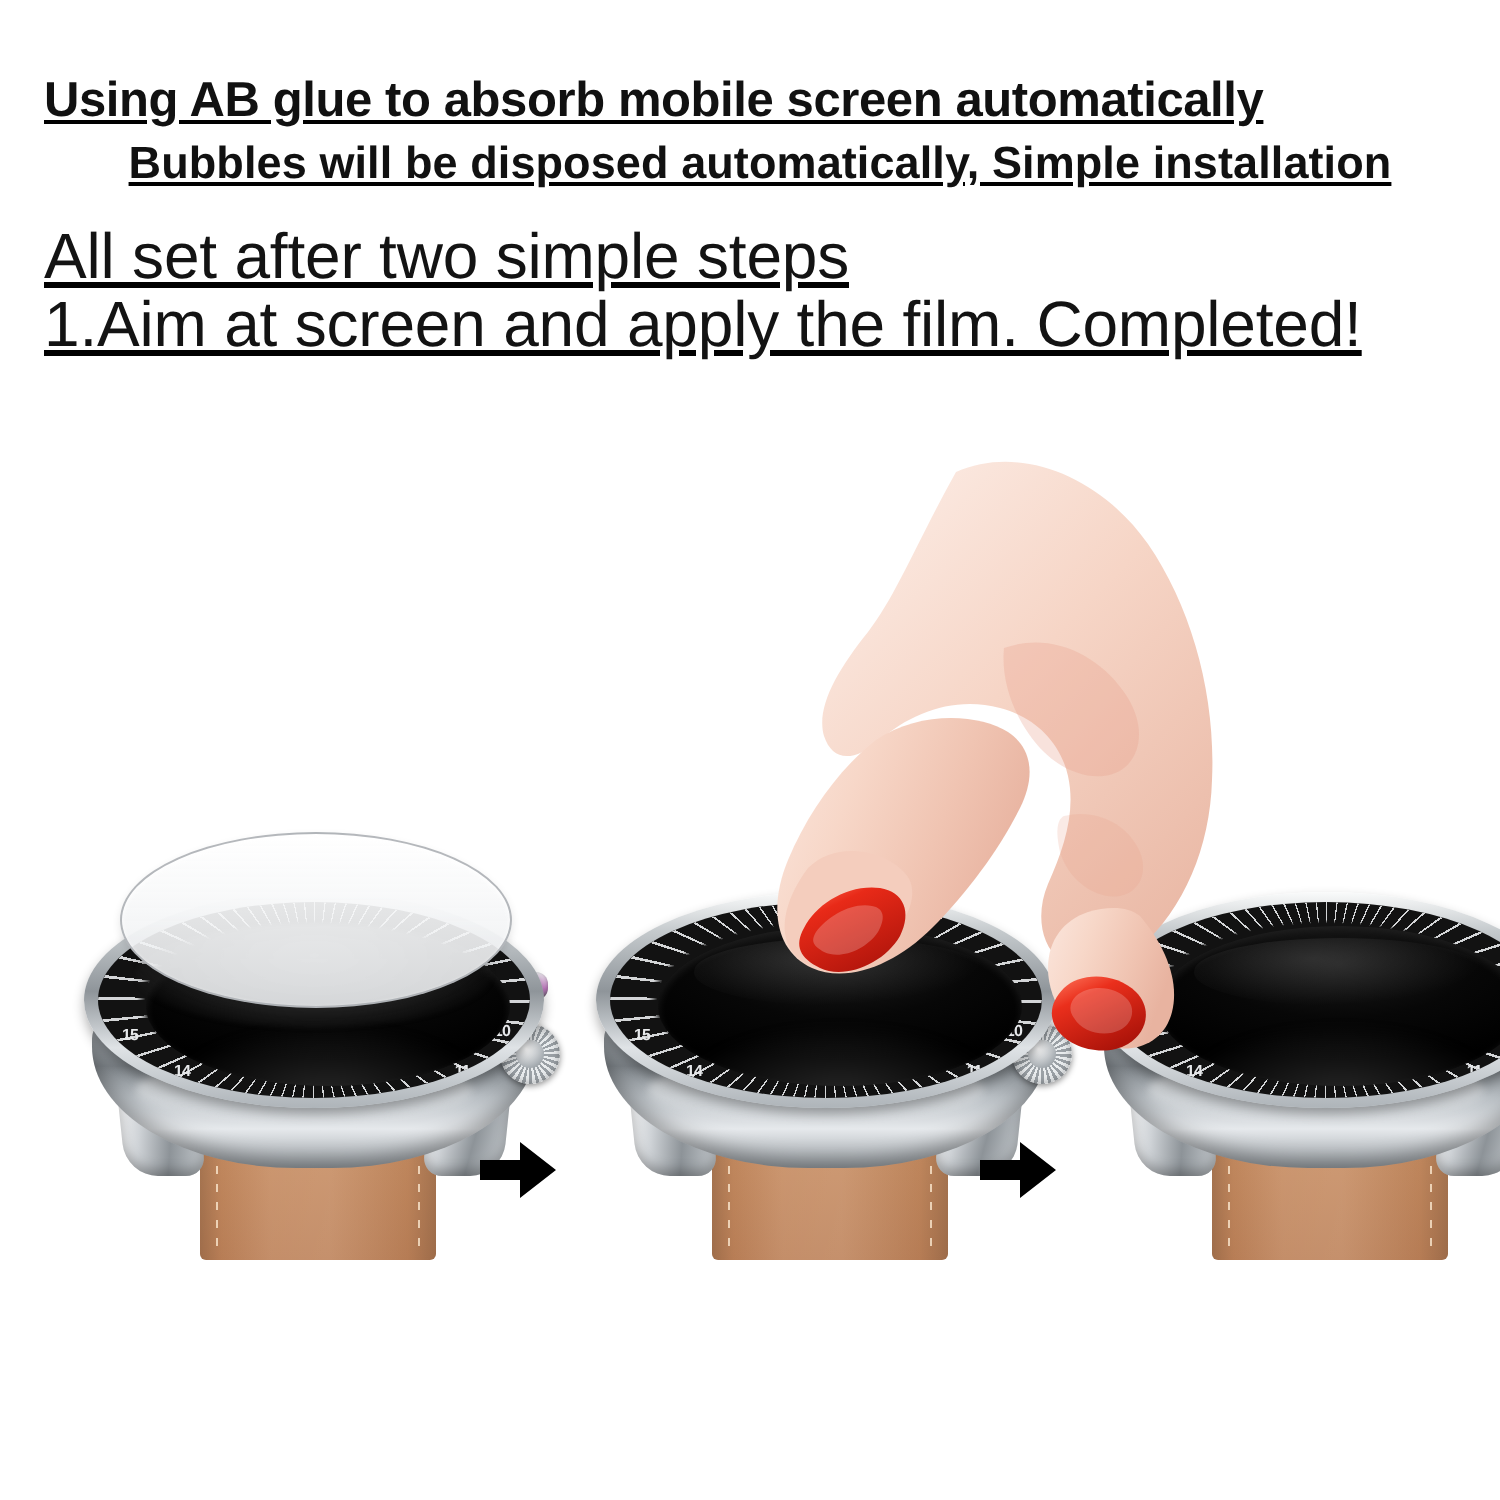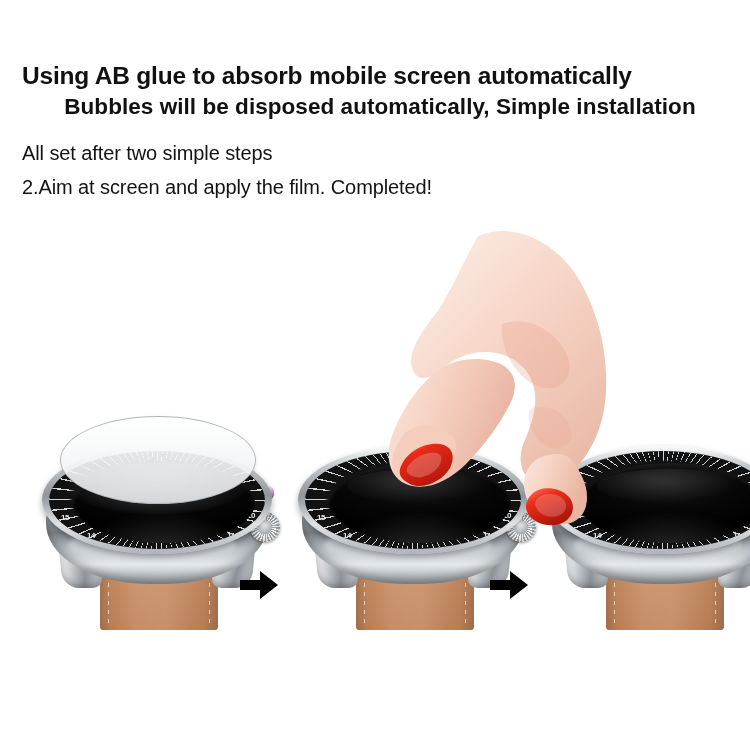--- a/index.html
+++ b/index.html
@@ -14,22 +14,23 @@
     background: #ffffff;
     overflow: hidden;
     font-family: "Liberation Sans", sans-serif;
     -webkit-font-smoothing: antialiased;
   }
 
   
   .text-block {
     position: absolute;
     left: 22px;
-    top: 60px;
+    top: 35px;
     width: 716px;
+    text-decoration: underline;
   }
   .headline {
     font-family: "Liberation Sans", sans-serif;
     font-weight: bold;
     font-size: 24.5px;
     line-height: 31px;
     color: #111111;
     letter-spacing: -0.2px;
     white-space: nowrap;
   }
@@ -37,21 +38,21 @@
     font-size: 22.5px;
     letter-spacing: 0.05px;
     text-align: center;
   }
   .body-list {
     margin-top: 14px;
   }
   .body-line {
     font-family: "Liberation Sans", sans-serif;
     font-weight: normal;
-    font-size: 20px;
+    font-size: 32px;
     line-height: 34px;
     color: #131313;
     letter-spacing: -0.1px;
     white-space: nowrap;
   }
 
   
   .stage {
     position: absolute;
     left: 0;
@@ -308,21 +309,21 @@
 </head>
 <body>
 
 <div id="page">
 
   <div class="text-block">
     <div class="headline l1">Using AB glue to absorb mobile screen automatically</div>
     <div class="headline l2">Bubbles will be disposed automatically, Simple installation</div>
     <div class="body-list">
       <div class="body-line">All set after two simple steps</div>
-      <div class="body-line">2.Aim at screen and apply the film. Completed!</div>
+      <div class="body-line">1.Aim at screen and apply the film. Completed!</div>
     </div>
   </div>
 
   <div class="stage">
 
     <div class="watch-unit" id="watch-1">
       <div class="strap-shadow"></div>
       <div class="strap"></div>
       <div class="lug left"></div>
       <div class="lug right"></div>

